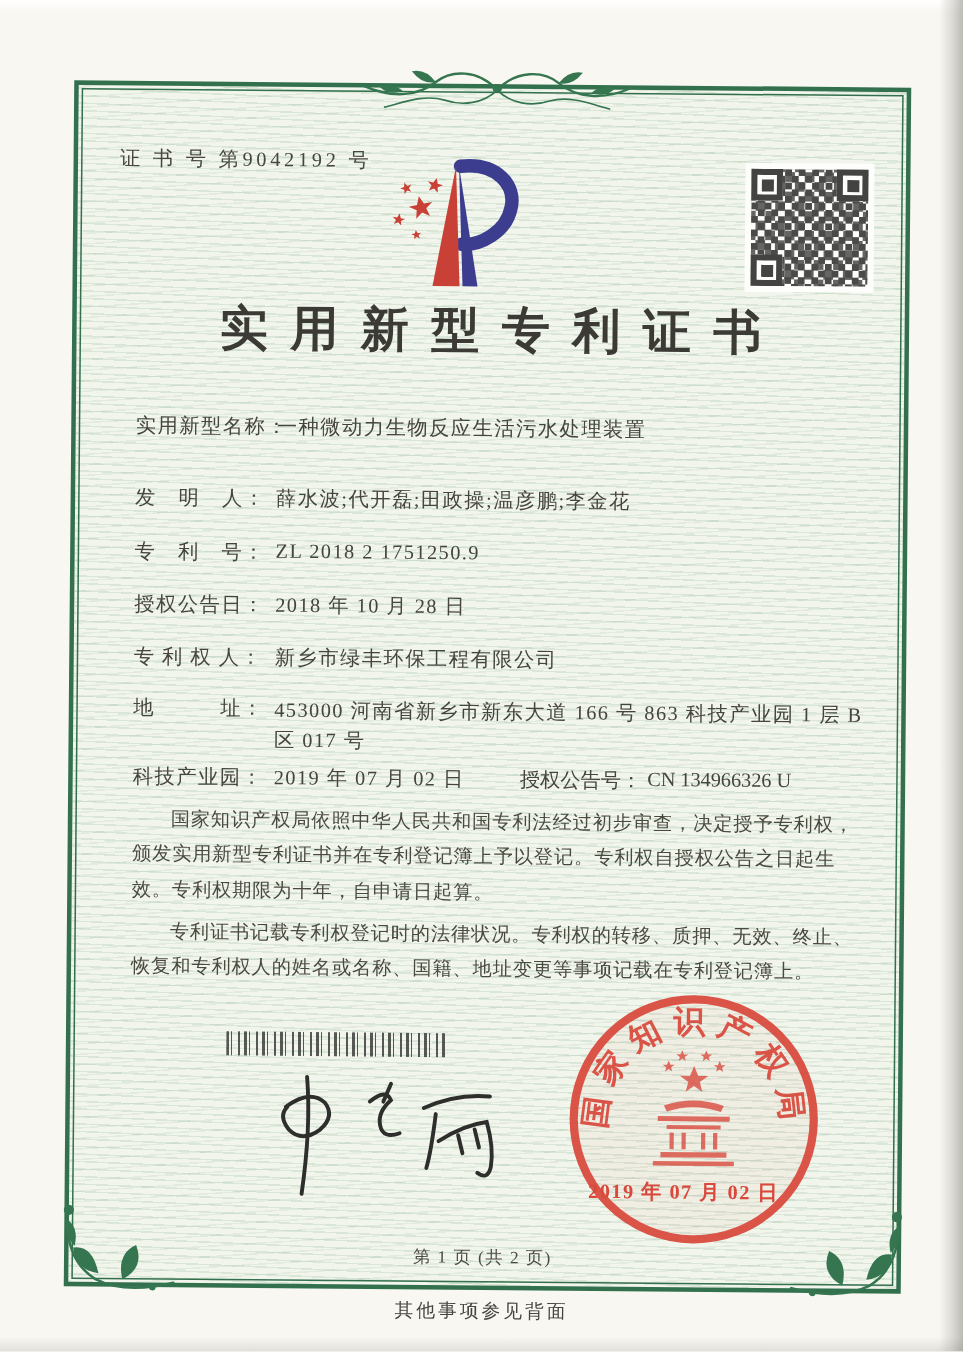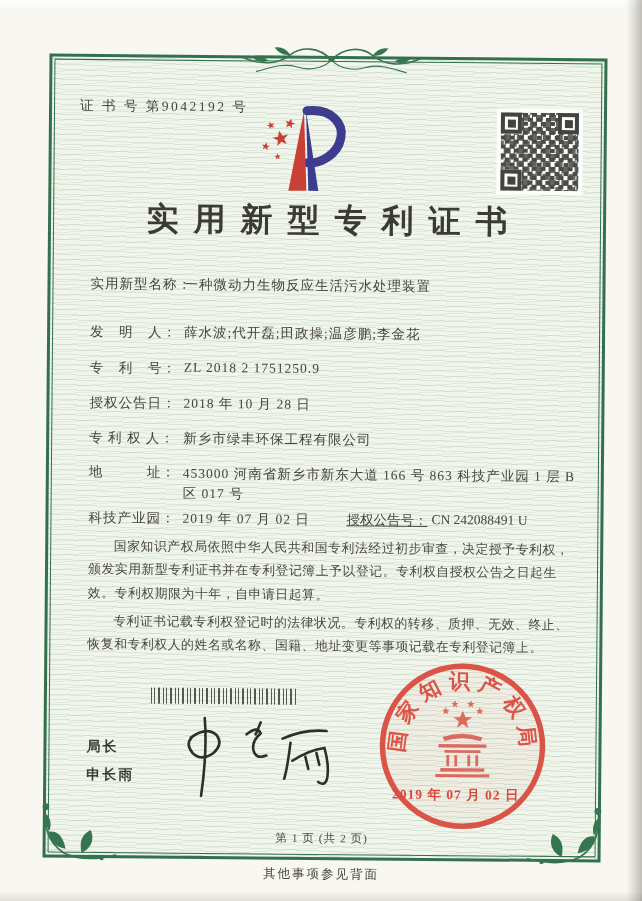--- a/index.html
+++ b/index.html
@@ -50,21 +50,21 @@
     font-size:32px;font-weight:700;color:#3b3a35;letter-spacing:15px;text-indent:15px;}
 
   .rows{position:absolute;left:40px;top:216px;width:492px;font-size:13.5px;color:#45443e;}
   .row{position:absolute;left:0;display:flex;align-items:flex-start;}
   .row .lbl{flex:none;width:94px;white-space:nowrap;letter-spacing:1px;}
   .row .val{letter-spacing:1px;}
   .r1{top:2px}.r2{top:50px}.r3{top:86px}.r4{top:121px}.r5{top:156px}
   .r6{top:190px}.r6 .val{max-width:398px;line-height:1.45;}
   .r7{top:236px}
   .r7b{position:absolute;left:258px;top:236px;display:flex;}
-  .r7b .lbl{width:auto;margin-right:4px;text-decoration:underline;}
+  .r7b .lbl{width:auto;margin-right:4px;}
 
   .paras{position:absolute;left:40px;top:478px;width:486px;font-size:12.8px;
     line-height:1.82;color:#4a4940;letter-spacing:.6px;}
   .paras p{margin:0 0 5px 0;text-indent:2em;}
 
   .barcode{position:absolute;left:104px;top:630px;width:146px;height:16px;opacity:.85;background:
     repeating-linear-gradient(90deg,#3c3c3a 0 1.5px,rgba(0,0,0,0) 1.5px 3px,#3c3c3a 3px 4px,rgba(0,0,0,0) 4px 7.5px,#3c3c3a 7.5px 9px,rgba(0,0,0,0) 9px 12px);}
 
   .signer{position:absolute;left:40px;top:676px;font-size:14px;font-weight:700;
     color:#3c3b36;line-height:28px;letter-spacing:2px;}
@@ -172,35 +172,31 @@
     <div class="row r6">
       <span class="lbl">地　　　址：</span>
       <span class="val">453000 河南省新乡市新东大道 166 号 863 科技产业园 1 层 B区 017 号</span>
     </div>
     <div class="row r7">
       <span class="lbl">科技产业园：</span>
       <span class="val">2019 年 07 月 02 日</span>
     </div>
     <div class="r7b">
       <span class="lbl">授权公告号：</span>
-      <span class="val">CN 242088491 U</span>
+      <span class="val">CN 134966326 U</span>
     </div>
   </div>
 
   <div class="paras">
     <p>国家知识产权局依照中华人民共和国专利法经过初步审查，决定授予专利权，颁发实用新型专利证书并在专利登记簿上予以登记。专利权自授权公告之日起生效。专利权期限为十年，自申请日起算。</p>
     <p>专利证书记载专利权登记时的法律状况。专利权的转移、质押、无效、终止、恢复和专利权人的姓名或名称、国籍、地址变更等事项记载在专利登记簿上。</p>
   </div>
 
   <div class="barcode"></div>
 
-  <div class="signer">
-    <div>局长</div>
-    <div>申长雨</div>
-  </div>
 
   <svg class="signature" width="180" height="104" viewBox="0 0 180 104">
     <g fill="none" stroke="#2e2e2c" stroke-width="2.6" stroke-linecap="round">
       <path d="M16 34 q16 -12 26 -3 q7 9 -3 18 q-12 9 -21 0 q-7 -9 -1 -15"></path>
       <path d="M30 14 q3 34 -3 78"></path>
       <path d="M72 30 q11 -9 14 -1 q-9 8 -7 17 q2 9 13 5"></path>
       <path d="M86 18 l-5 12"></path>
       <path d="M108 34 q22 -10 44 -8"></path>
       <path d="M116 38 q-3 26 -6 36"></path>
       <path d="M118 56 q17 -11 32 -13 q5 17 3 30 q-2 9 -9 4"></path>

